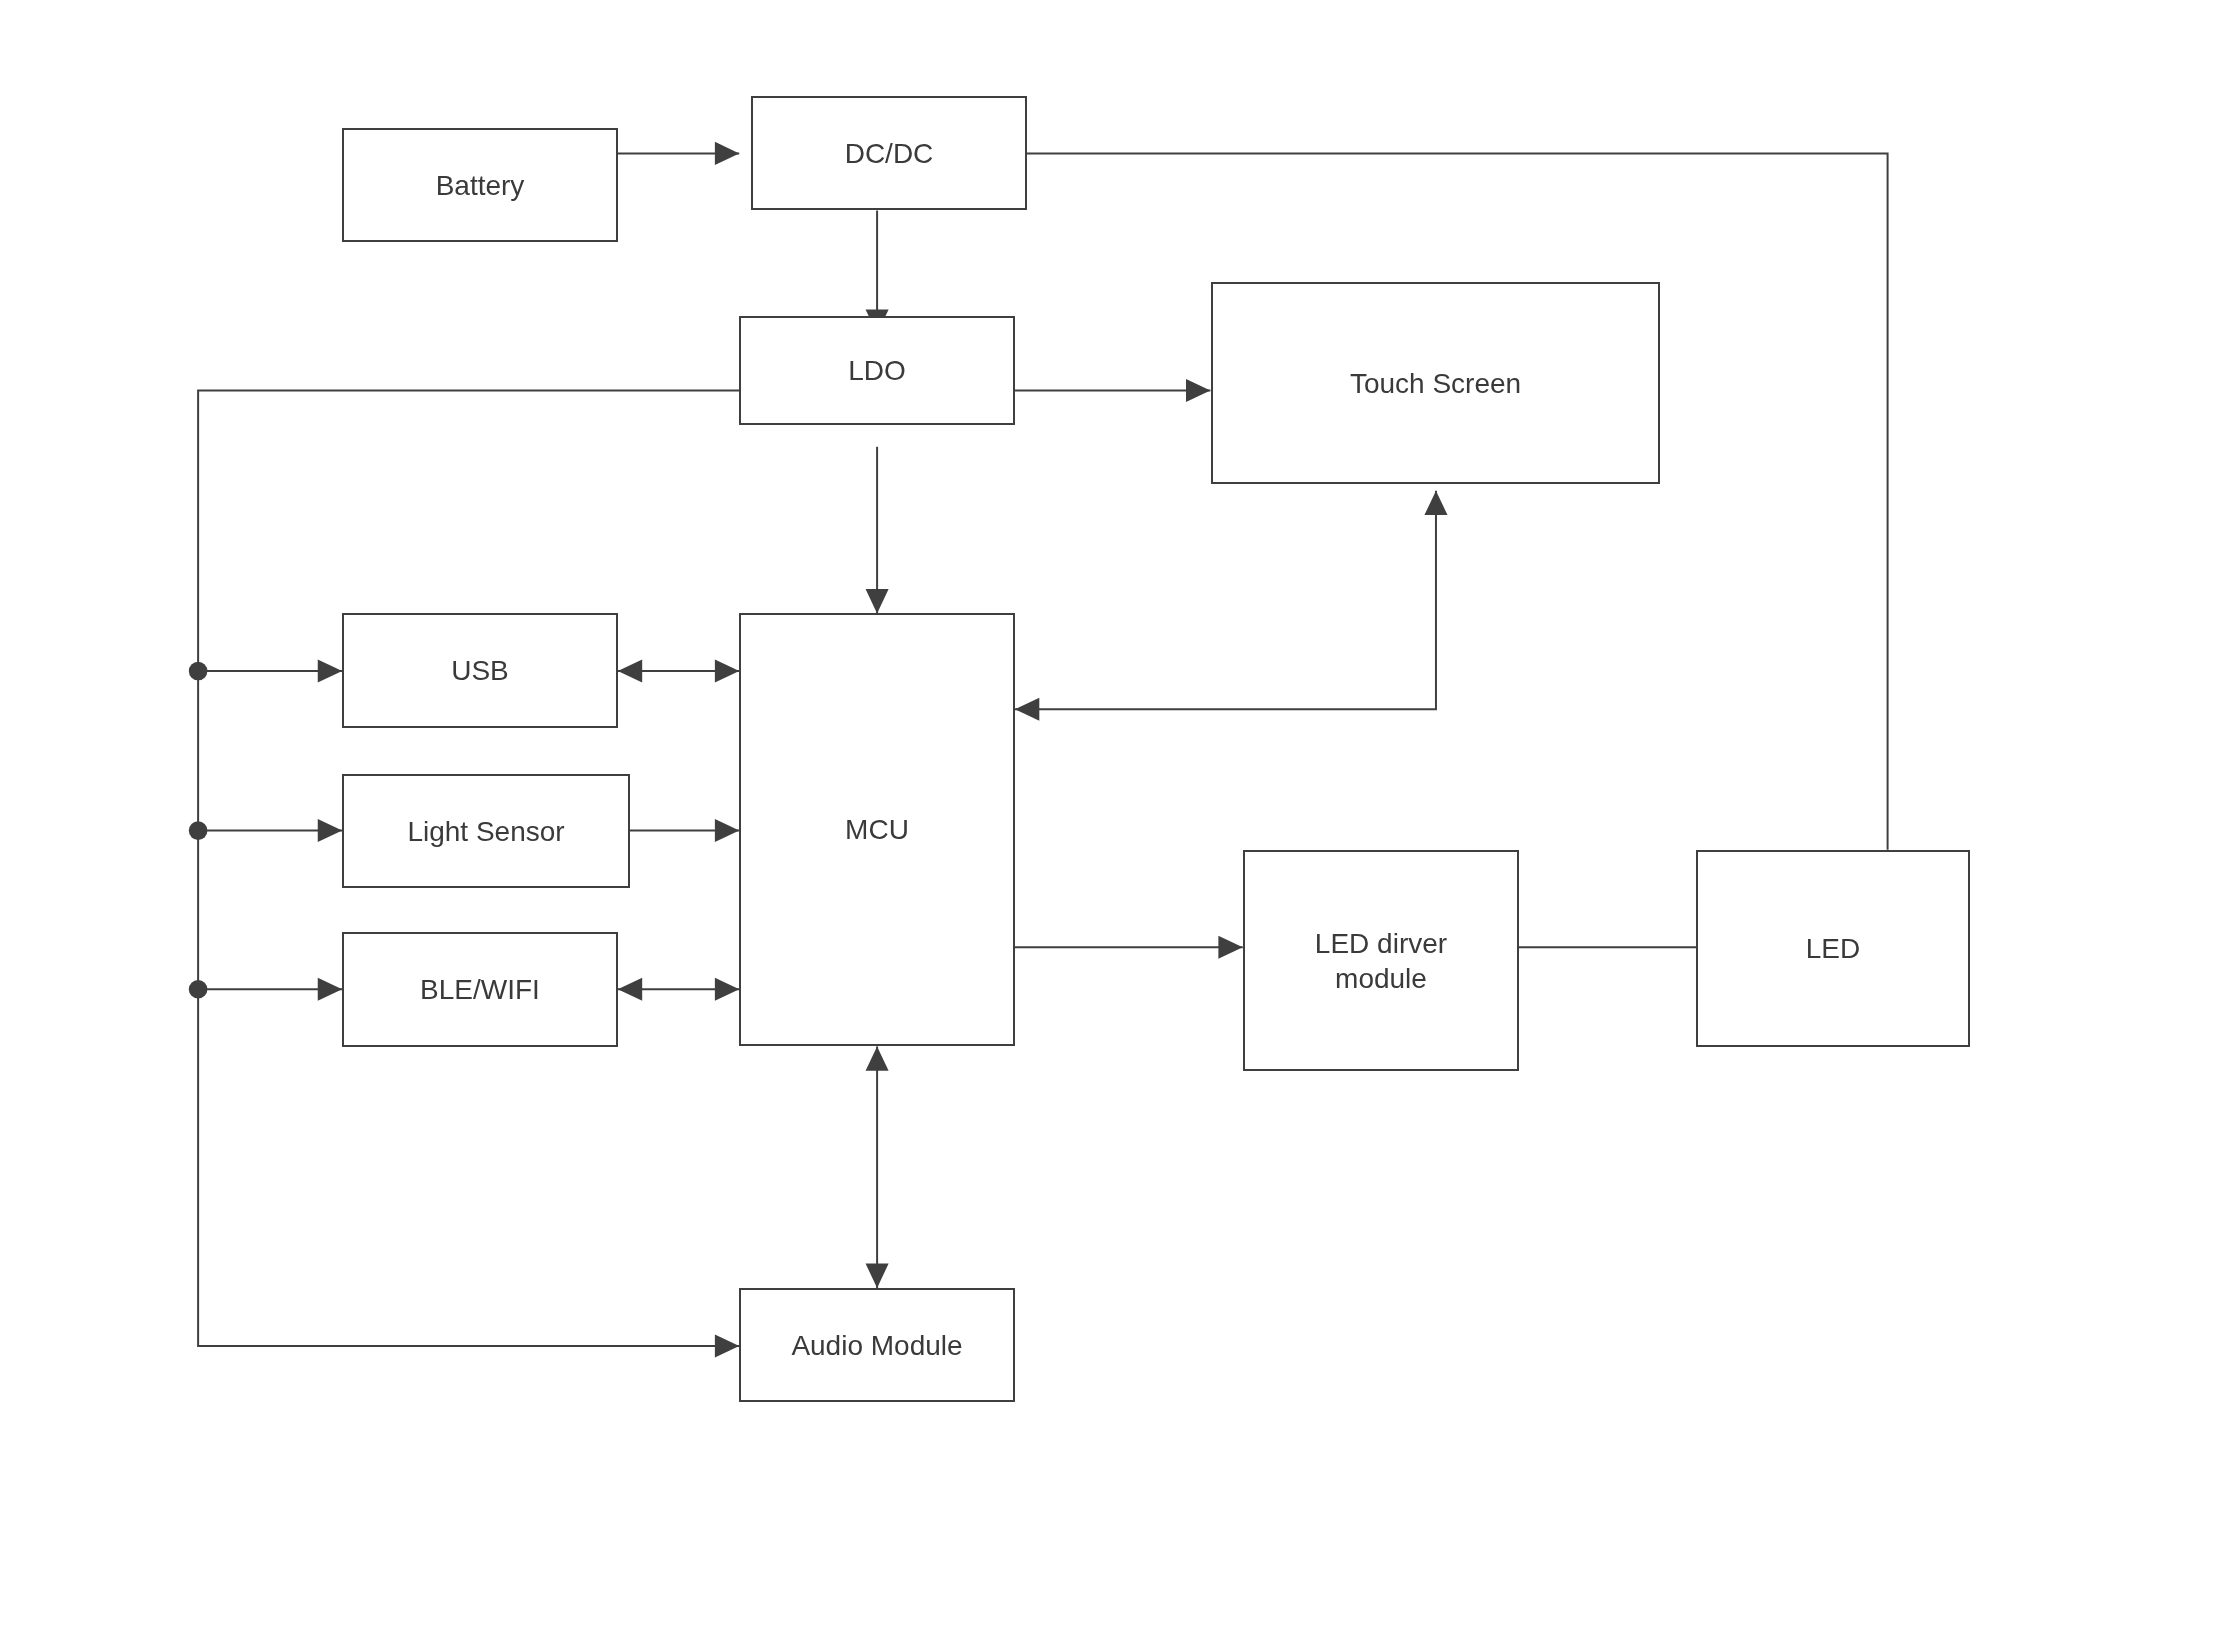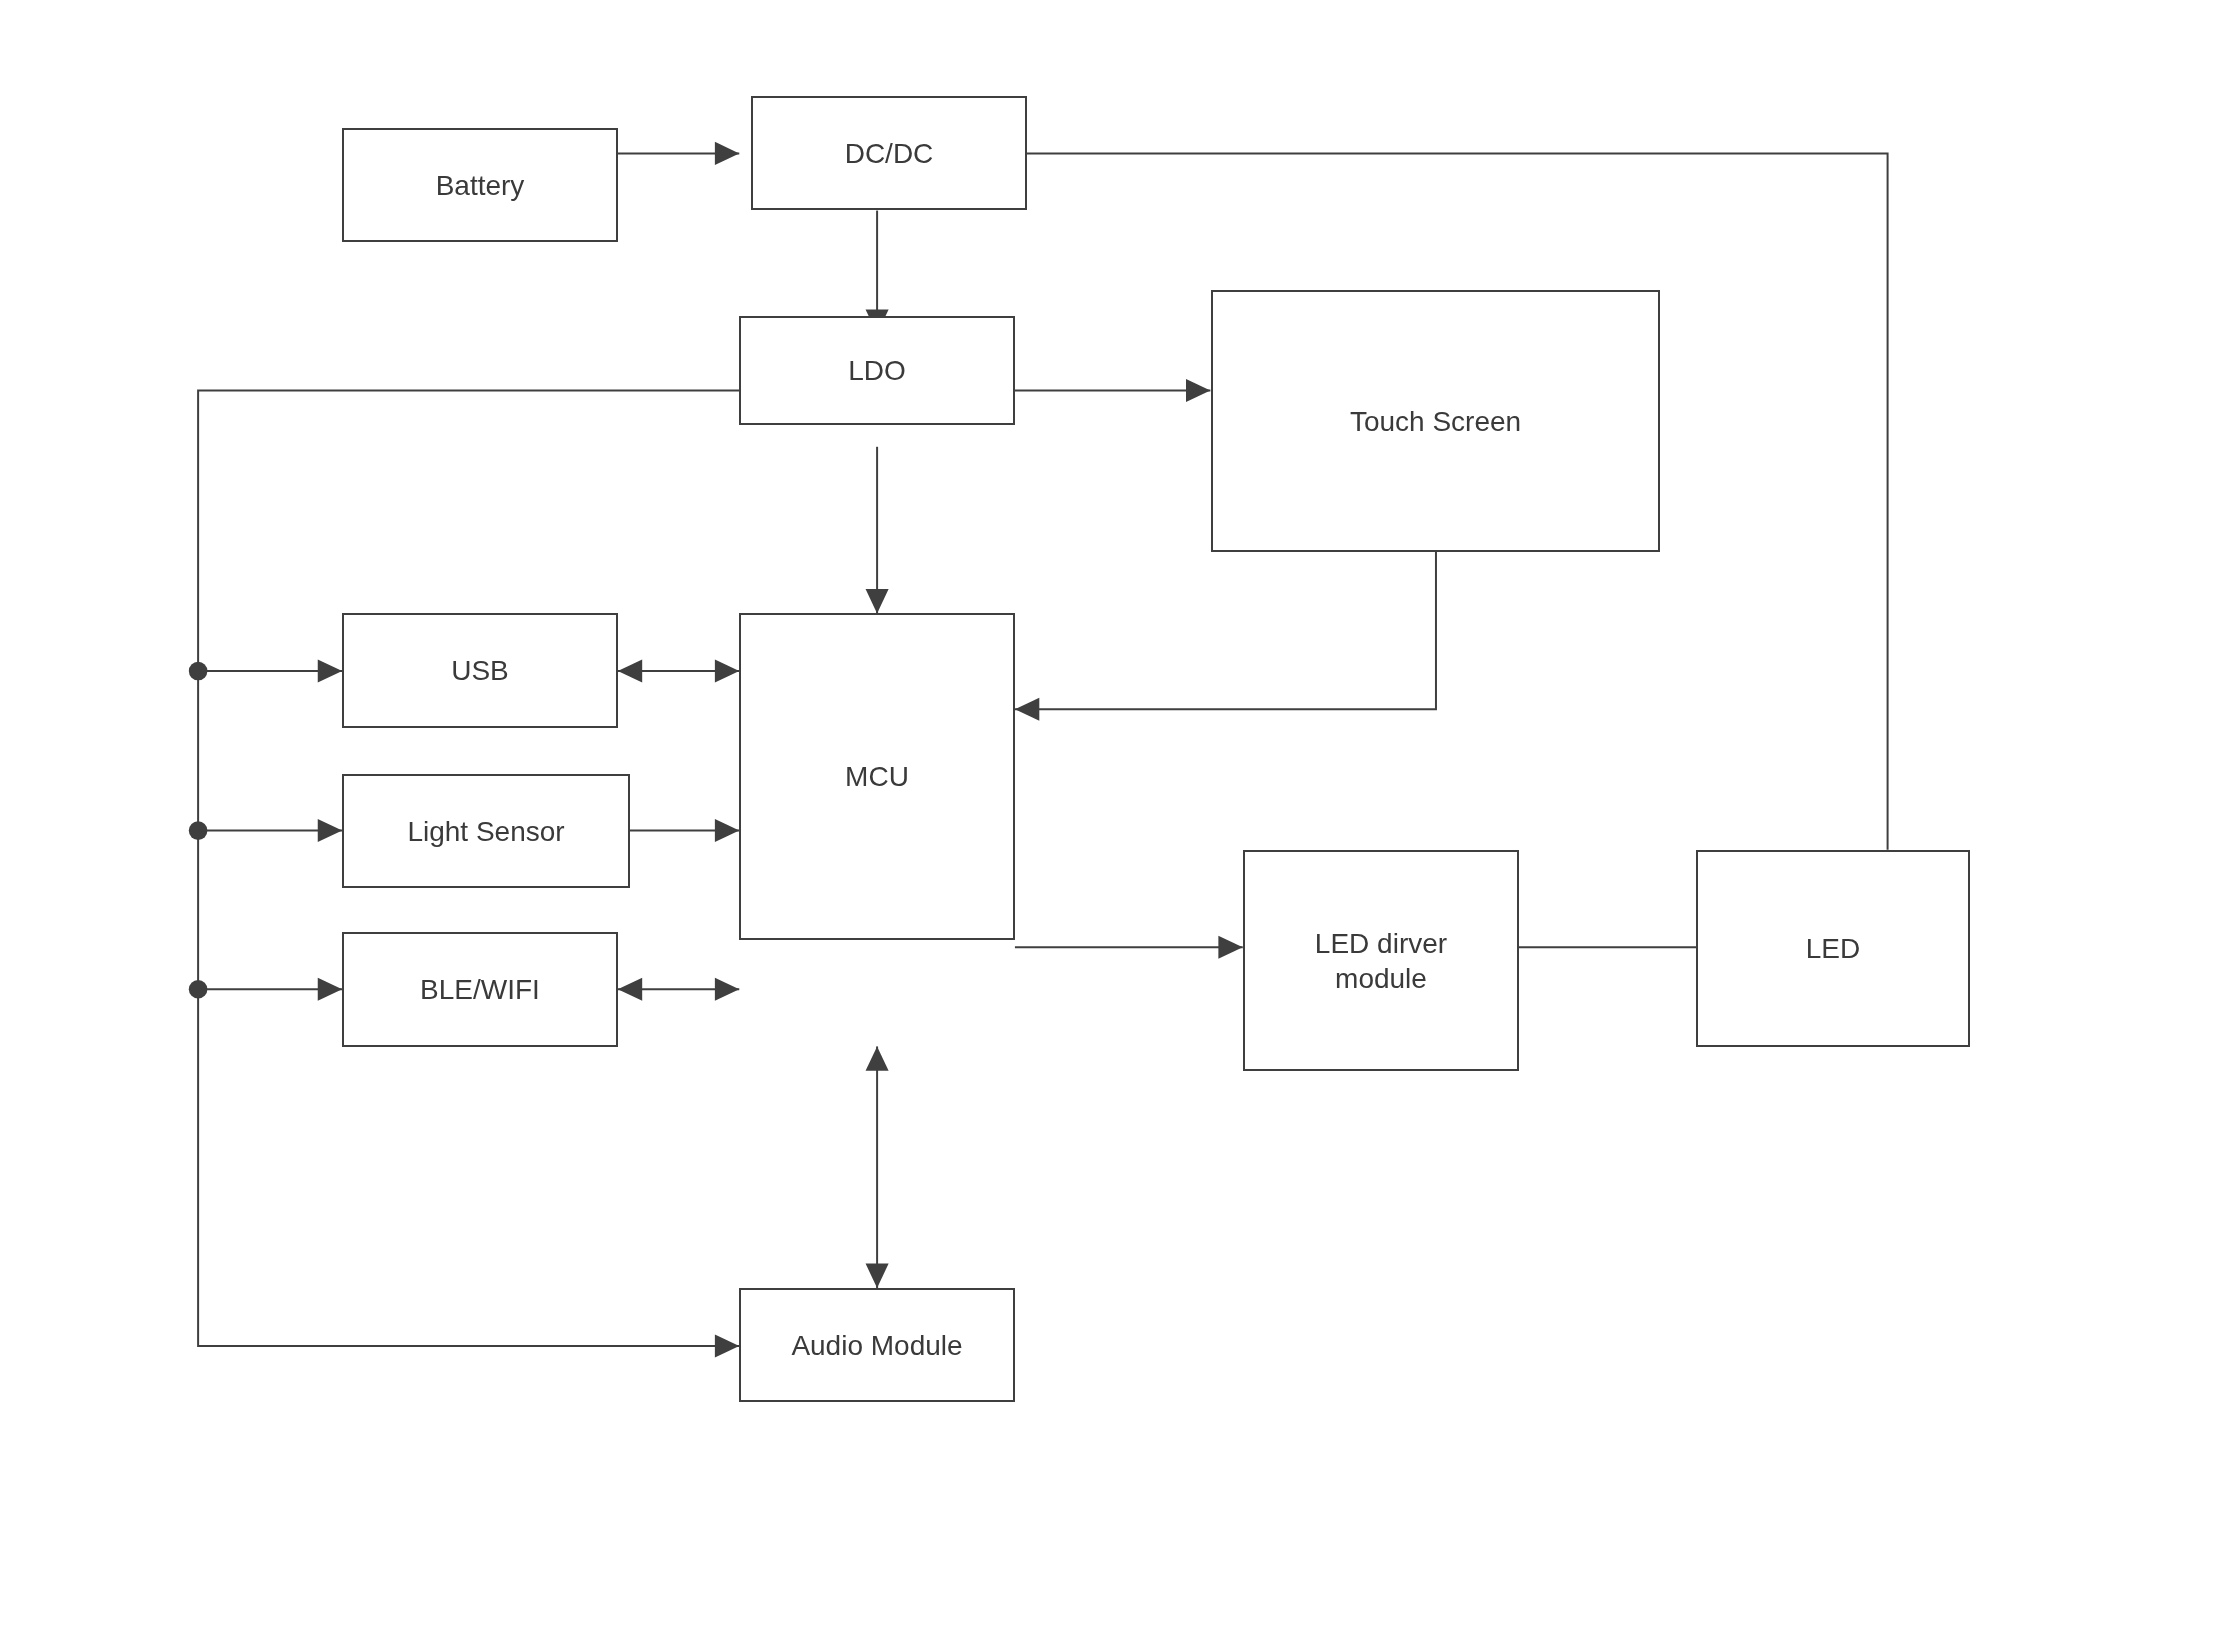--- a/index.html
+++ b/index.html
@@ -122,37 +122,37 @@
   </div>
 
   <div class="node" style="left:739px; top:96px; width:276px; height:114px;margin-left:12px;">
     <span class="label">DC/DC</span>
   </div>
 
   <div class="node" style="left:739px; top:316px; width:276px; height:109px;">
     <span class="label">LDO</span>
   </div>
 
-  <div class="node" style="left:1211px; top:290px; width:449px; height:262px;">
+  <div class="node" style="left:1211px; top:282px; width:449px; height:202px;">
     <span class="label">Touch Screen</span>
   </div>
 
   <div class="node" style="left:342px; top:613px; width:276px; height:115px;">
     <span class="label">USB</span>
   </div>
 
   <div class="node" style="left:342px; top:774px; width:288px; height:114px;">
     <span class="label">Light Sensor</span>
   </div>
 
   <div class="node" style="left:342px; top:932px; width:276px; height:115px;">
     <span class="label">BLE/WIFI</span>
   </div>
 
-  <div class="node" style="left:739px; top:613px; width:276px; height:327px;">
+  <div class="node" style="left:739px; top:613px; width:276px; height:433px;">
     <span class="label">MCU</span>
   </div>
 
   <div class="node node-led-driver" style="left:1243px; top:850px; width:276px; height:221px;">
     <span class="label">LED dirver module</span>
   </div>
 
   <div class="node" style="left:1696px; top:850px; width:274px; height:197px;">
     <span class="label">LED</span>
   </div>

